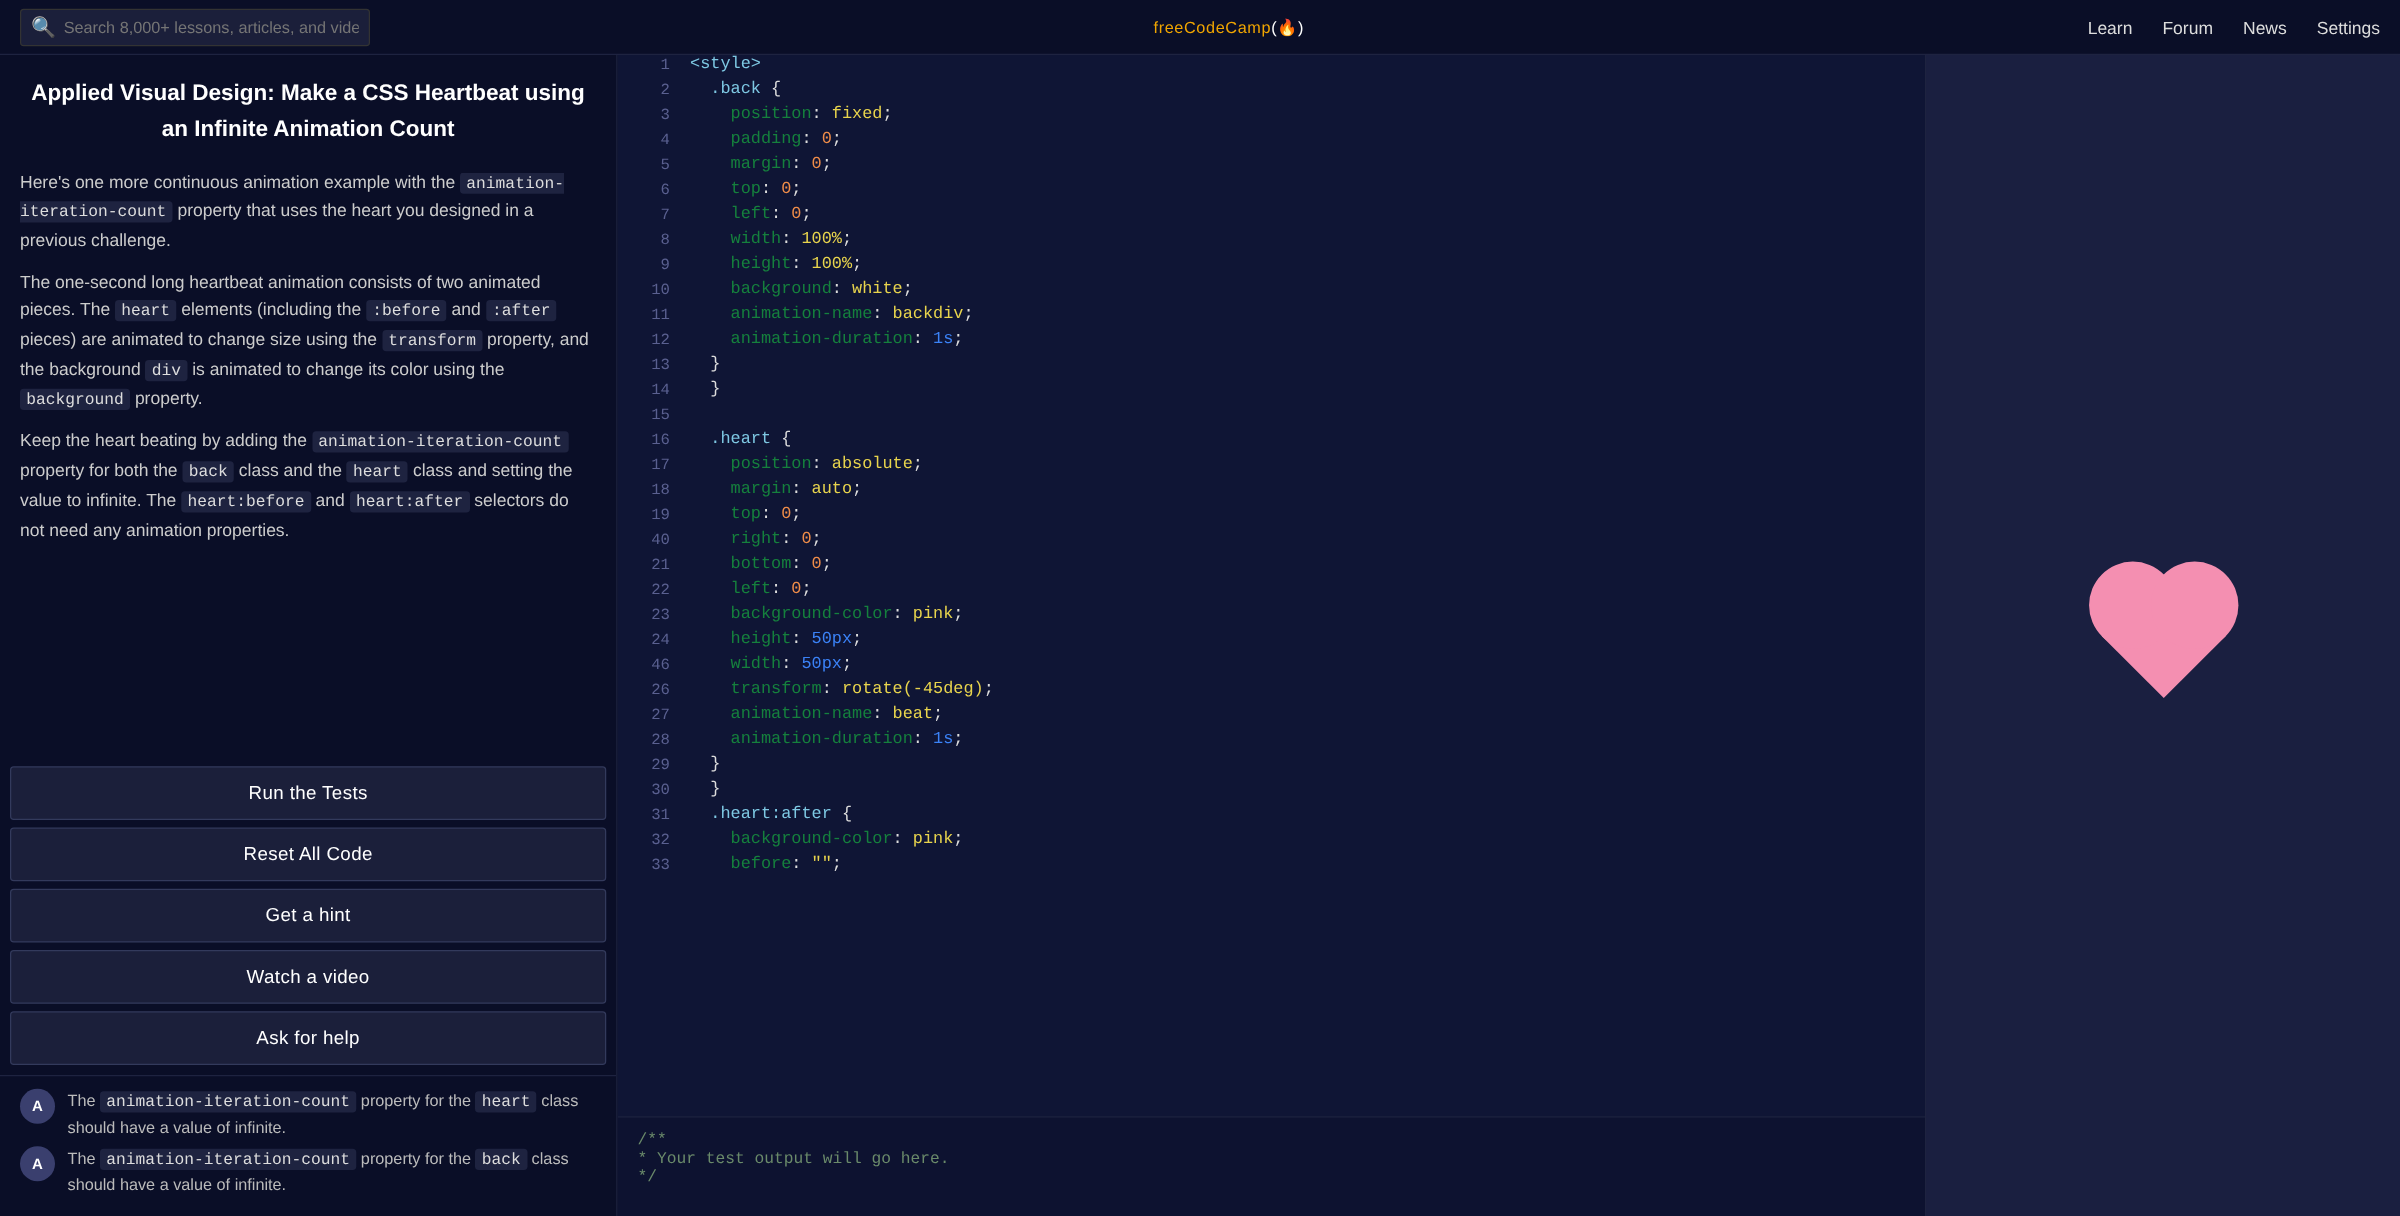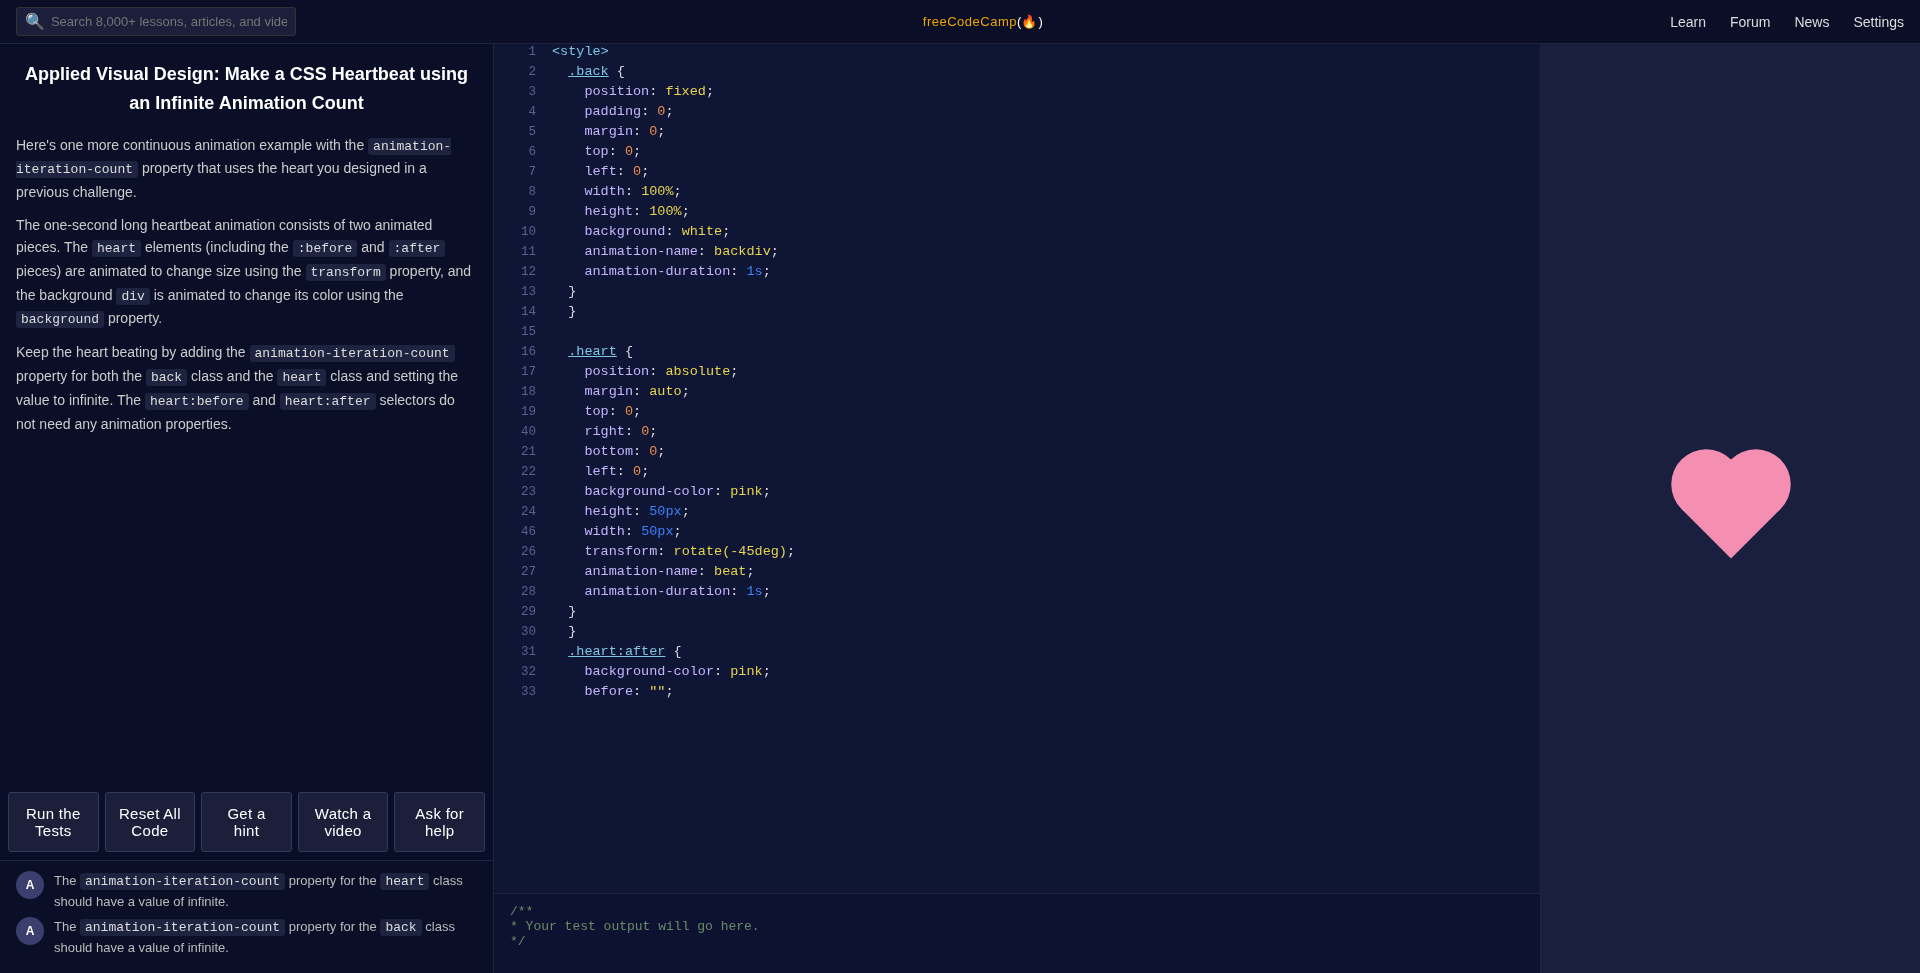--- a/index.html
+++ b/index.html
@@ -99,21 +99,21 @@
       background-color: #1e2340;
       color: #ddd;
       padding: 1px 5px;
       border-radius: 3px;
       font-family: 'Courier New', monospace;
       font-size: 13px;
     }
     .buttons-area {
       padding: 8px 8px;
       display: flex;
-      flex-direction: row;
+      flex-direction: column;
       gap: 6px;
       flex-shrink: 0;
     }
     .action-btn {
       width: 100%;
       padding: 12px;
       background-color: #1b1f3a;
       color: #fff;
       border: 1px solid #333a5c;
       border-radius: 3px;
@@ -187,23 +187,23 @@
       user-select: none;
       font-size: 12.5px;
       padding-top: 1px;
       flex-shrink: 0;
     }
     .line-content {
       color: #ddd;
       white-space: pre;
     }
     
-    .c-selector { color: #7ec8e3; text-decoration: underline; }
+    .c-selector { color: #7ec8e3; }
     .c-brace { color: #ddd; }
-    .c-prop { color: #c4b5fd; text-align: right; }
+    .c-prop { color: #15803d; text-align: right; }
     .c-val-str { color: #e8d44d; }
     .c-val-num { color: #f08d49; }
     .c-val-white { color: #e8d44d; }
     .c-val-pink { color: #e8d44d; }
     .c-val-auto { color: #e8d44d; }
     .c-val-fixed { color: #e8d44d; }
     .c-val-absolute { color: #e8d44d; }
     .c-pct { color: #e8d44d; }
     .c-px { color: #3b82f6; }
     .c-tag { color: #7ec8e3; }

